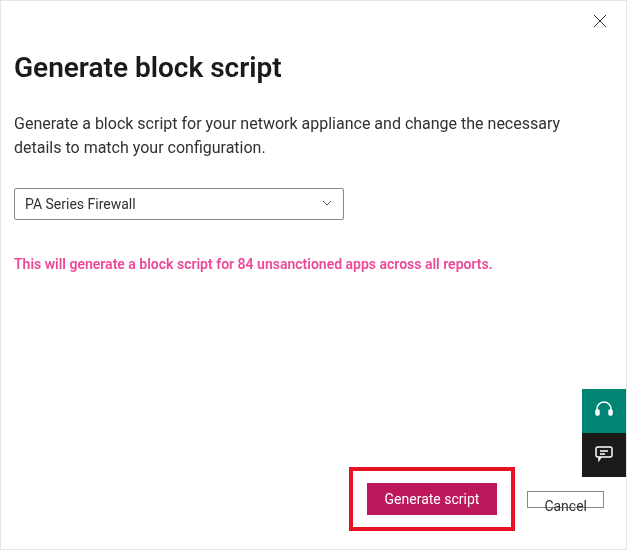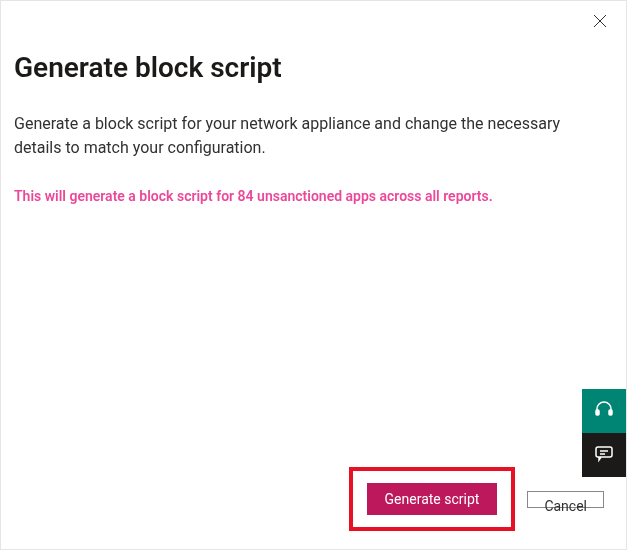--- a/index.html
+++ b/index.html
@@ -134,20 +134,28 @@
         <line x1="1" y1="1" x2="13" y2="13" stroke="#323130" stroke-width="1"></line>
         <line x1="13" y1="1" x2="1" y2="13" stroke="#323130" stroke-width="1"></line>
       </svg>
   </span>
 </button>
 
 <div class="content">
   <h1 class="title">Generate block script</h1>
   <p class="description">Generate a block script for your network appliance and change the necessary details to match your configuration.</p>
 
+  <div class="dropdown">
+    <span>PA Series Firewall</span>
+    <span class="chevron">
+      <svg width="12" height="12" viewBox="0 0 12 12">
+          <polyline points="2,4 6,8 10,4" fill="none" stroke="#605e5c" stroke-width="1"></polyline>
+        </svg>
+    </span>
+  </div>
 
   <p class="info-text">This will generate a block script for 84 unsanctioned apps across all reports.</p>
 </div>
 
 <div class="side-widgets">
   <div class="widget widget-teal">
     <span>
       <svg width="20" height="20" viewBox="0 0 20 20" fill="none" stroke="#fff" stroke-width="1.5">
         <path d="M3 11v-1a7 7 0 0 1 14 0v1"></path>
         <rect x="2" y="11" width="3" height="5" rx="1" fill="#fff"></rect>

